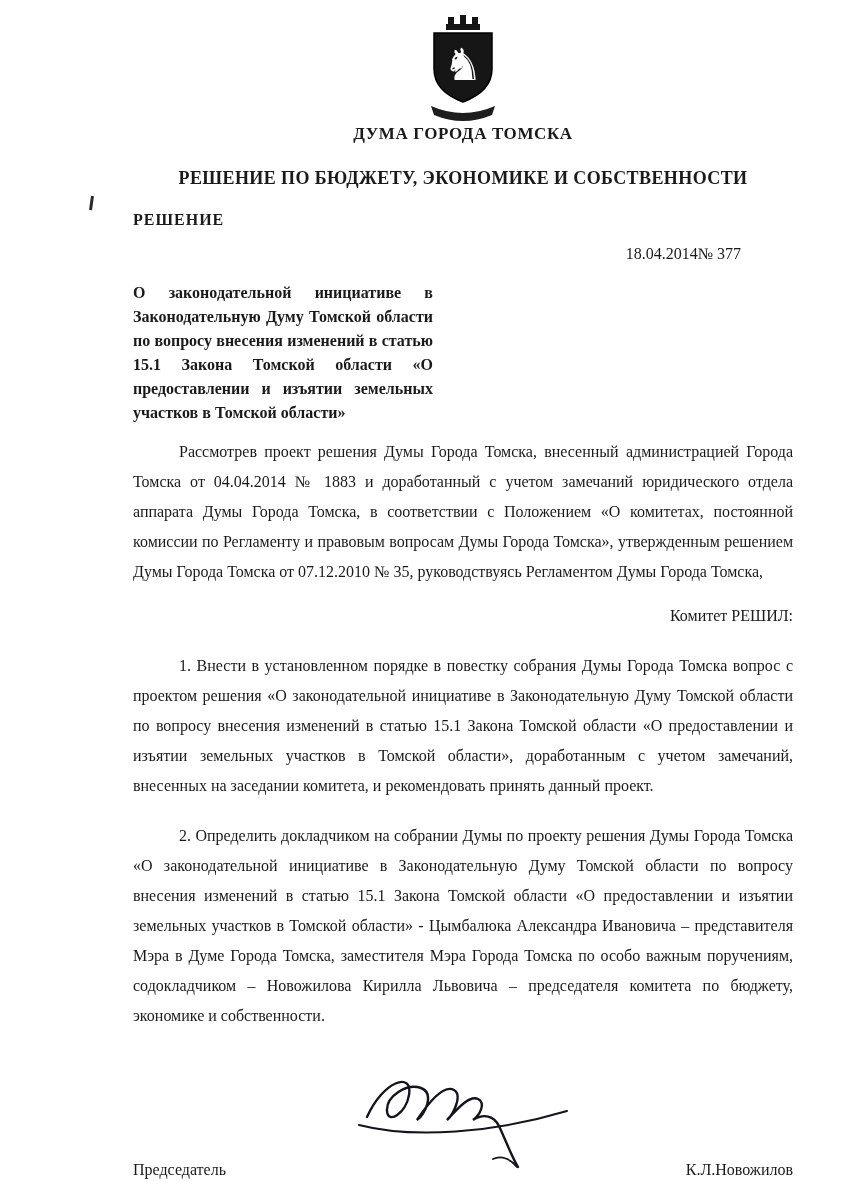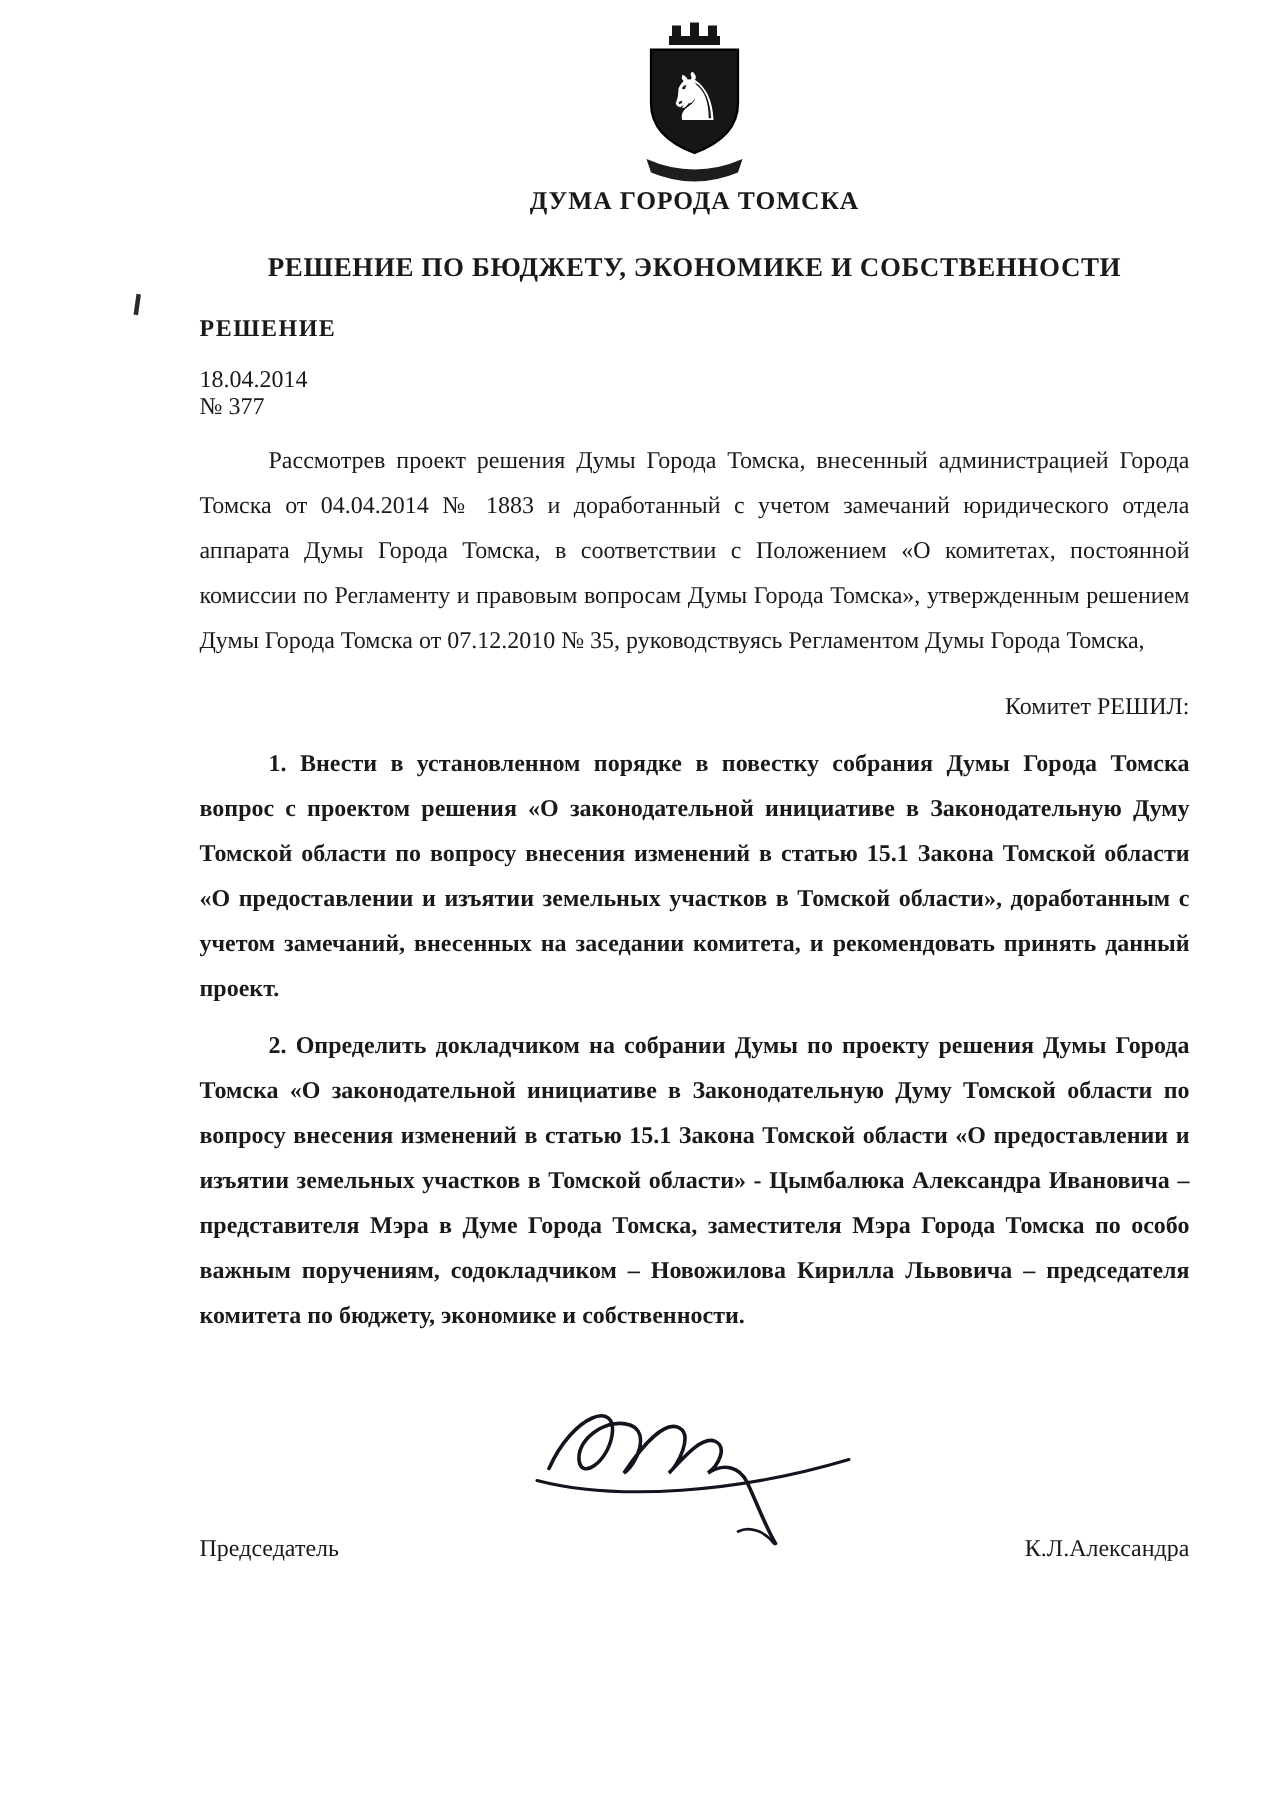--- a/index.html
+++ b/index.html
@@ -40,21 +40,20 @@
     font-size: 16px;
     letter-spacing: 1px;
     margin-top: 22px;
   }
   .meta-row {
     display: flex;
     justify-content: flex-end;
     align-items: baseline;
     font-size: 16px;
     margin-top: 16px;
-    flex-direction: column;
   }
   .doc-number { margin-right: 52px; }
   .subject {
     width: 300px;
     font-weight: bold;
     font-size: 16px;
     line-height: 24px;
     text-align: justify;
     margin-top: 18px;
   }
@@ -65,21 +64,21 @@
     text-indent: 46px;
     margin: 0;
   }
   .preamble { margin-top: 12px; }
   .resolution-heading {
     text-align: right;
     font-size: 16px;
     margin-top: 14px;
     line-height: 30px;
   }
-  .item { margin-top: 8px; font-weight: bold; }
+  .item { margin-top: 20px; }
   .signature-row {
     display: flex;
     justify-content: space-between;
     align-items: flex-end;
     margin-top: 46px;
     font-size: 16px;
   }
   .sig-label { padding-top: 28px; }
   .sig-name  { padding-top: 28px; }
   .sig-draw  { margin-top: -14px; margin-left: 30px; }
@@ -124,20 +123,21 @@
 
     <div class="committee-title">РЕШЕНИЕ ПО БЮДЖЕТУ, ЭКОНОМИКЕ И СОБСТВЕННОСТИ</div>
 
     <div class="doc-type">РЕШЕНИЕ</div>
 
     <div class="meta-row">
       <span class="doc-date">18.04.2014</span>
       <span class="doc-number">№ 377</span>
     </div>
 
+    <div class="subject">О законодательной инициативе в Законодательную Думу Томской области по вопросу внесения изменений в статью 15.1 Закона Томской области «О предоставлении и изъятии земельных участков в Томской области»</div>
 
     <p class="para preamble">Рассмотрев проект решения Думы Города Томска, внесенный администрацией Города Томска от 04.04.2014 № 1883 и доработанный с учетом замечаний юридического отдела аппарата Думы Города Томска, в соответствии с Положением «О комитетах, постоянной комиссии по Регламенту и правовым вопросам Думы Города Томска», утвержденным решением Думы Города Томска от 07.12.2010 № 35, руководствуясь Регламентом Думы Города Томска,</p>
 
     <div class="resolution-heading">Комитет РЕШИЛ:</div>
 
     <p class="para item">1.  Внести в установленном порядке в повестку собрания Думы Города Томска вопрос с проектом решения «О законодательной инициативе в Законодательную Думу Томской области по вопросу внесения изменений в статью 15.1 Закона Томской области «О предоставлении и изъятии земельных участков в Томской области», доработанным с учетом замечаний, внесенных на заседании комитета, и рекомендовать принять данный проект.</p>
 
     <p class="para item">2.  Определить докладчиком на собрании Думы по проекту решения Думы Города Томска «О законодательной инициативе в Законодательную Думу Томской области по вопросу внесения изменений в статью 15.1 Закона Томской области «О предоставлении и изъятии земельных участков в Томской области» - Цымбалюка Александра Ивановича – представителя Мэра в Думе Города Томска, заместителя Мэра Города Томска по особо важным поручениям, содокладчиком – Новожилова Кирилла Львовича – председателя комитета по бюджету, экономике и собственности.</p>
 
     <div class="signature-row">
@@ -146,17 +146,17 @@
       <span class="sig-draw">
         <svg width="240" height="112" viewBox="0 0 240 112" aria-hidden="true">
           <g fill="none" stroke="#14141e" stroke-linecap="round">
             <path stroke-width="2.4" d="M16,54 C32,18 62,8 58,32 C55,50 37,62 36,48 C35,33 56,20 70,25 C84,30 74,52 66,57 C80,36 94,22 103,27 C112,32 102,52 96,57 C108,44 119,32 127,36 C135,40 129,52 122,57 C133,50 143,53 148,63 C155,78 160,92 167,104"></path>
             <path stroke-width="2" d="M8,62 C62,76 142,70 216,48"></path>
             <path stroke-width="1.8" d="M166,104 C160,96 150,92 142,96"></path>
           </g>
         </svg>
       </span>
 
-      <span class="sig-name">К.Л.Александра</span>
+      <span class="sig-name">К.Л.Новожилов</span>
     </div>
 
   </div>
 </div>
 
 </body></html>

